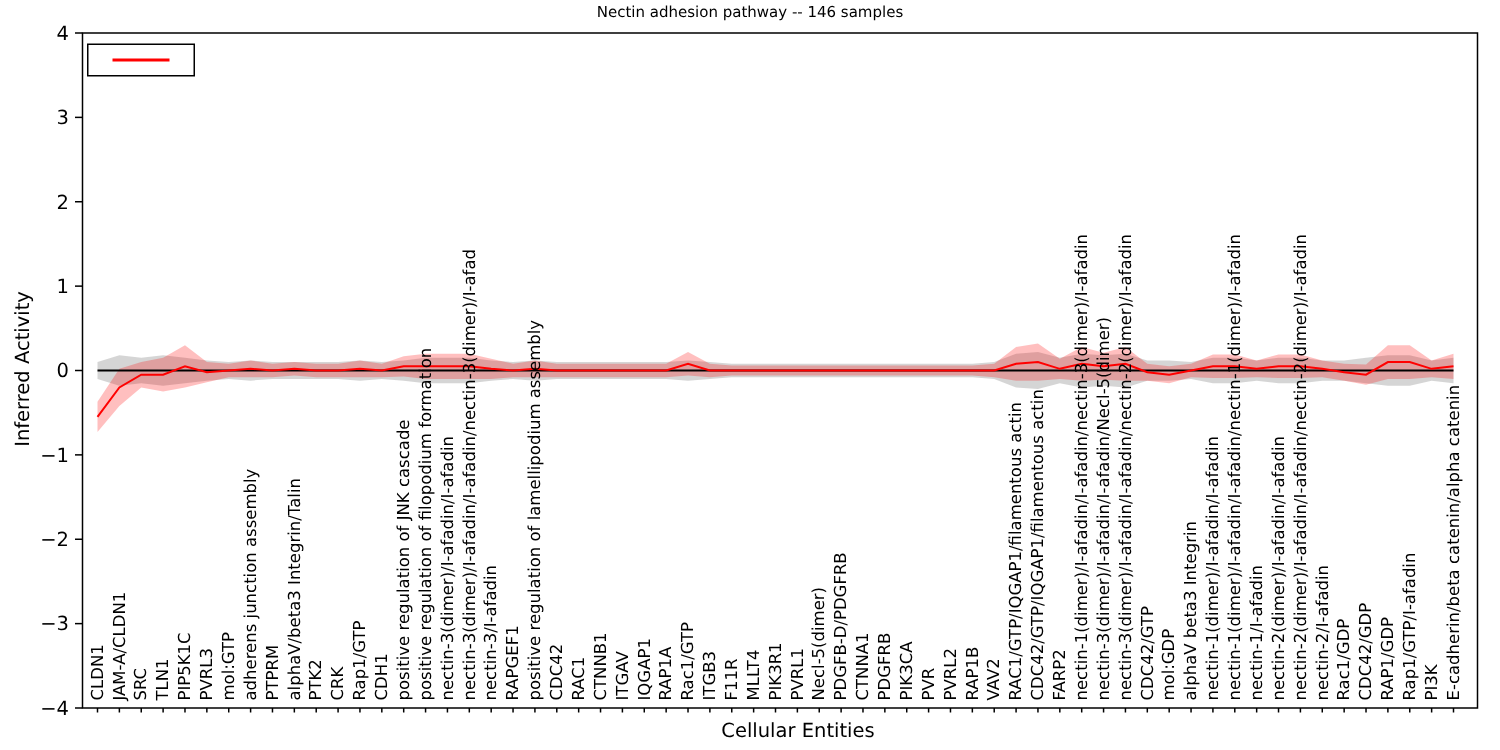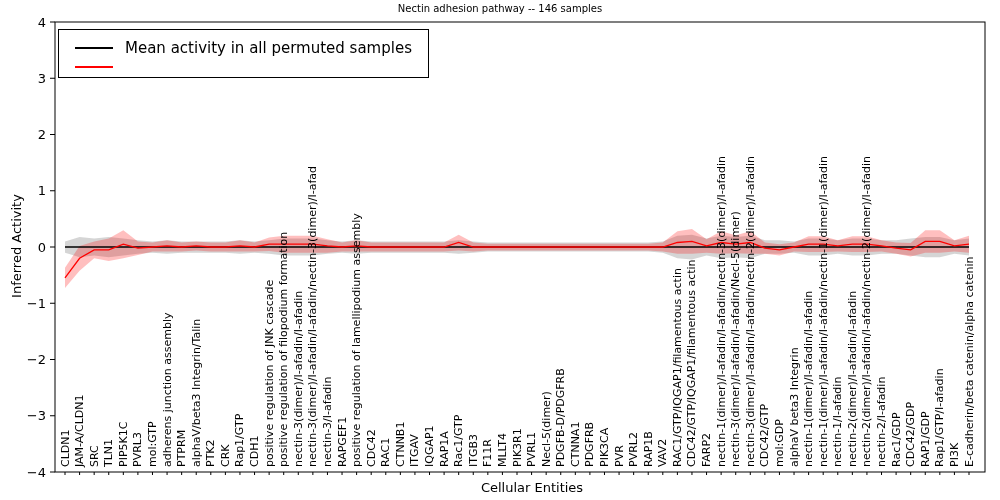--- a/index.html
+++ b/index.html
@@ -173,20 +173,16 @@
       <line x1="969" y1="472" x2="969" y2="475" stroke="#000"></line>
       <text transform="translate(969,467) rotate(-90)" text-anchor="start" font-size="11" dominant-baseline="central">E-cadherin/beta catenin/alpha catenin</text>
     </svg>
 
   <div class="chart-title">Nectin adhesion pathway -- 146 samples</div>
   <div class="ylabel">Inferred Activity</div>
   <div class="xlabel">Cellular Entities</div>
 
   <div class="legend">
     <div class="legend-row">
-      <span class="legend-swatch" style="border-top-color: rgb(0, 0, 0);"></span>
-      <span class="legend-label">Mean activity in all permuted samples</span>
-    </div>
-    <div class="legend-row">
       <span class="legend-swatch" style="border-top-color: rgb(255, 0, 0);"></span>
     </div>
   </div>
 </div>
 
 </body></html>

